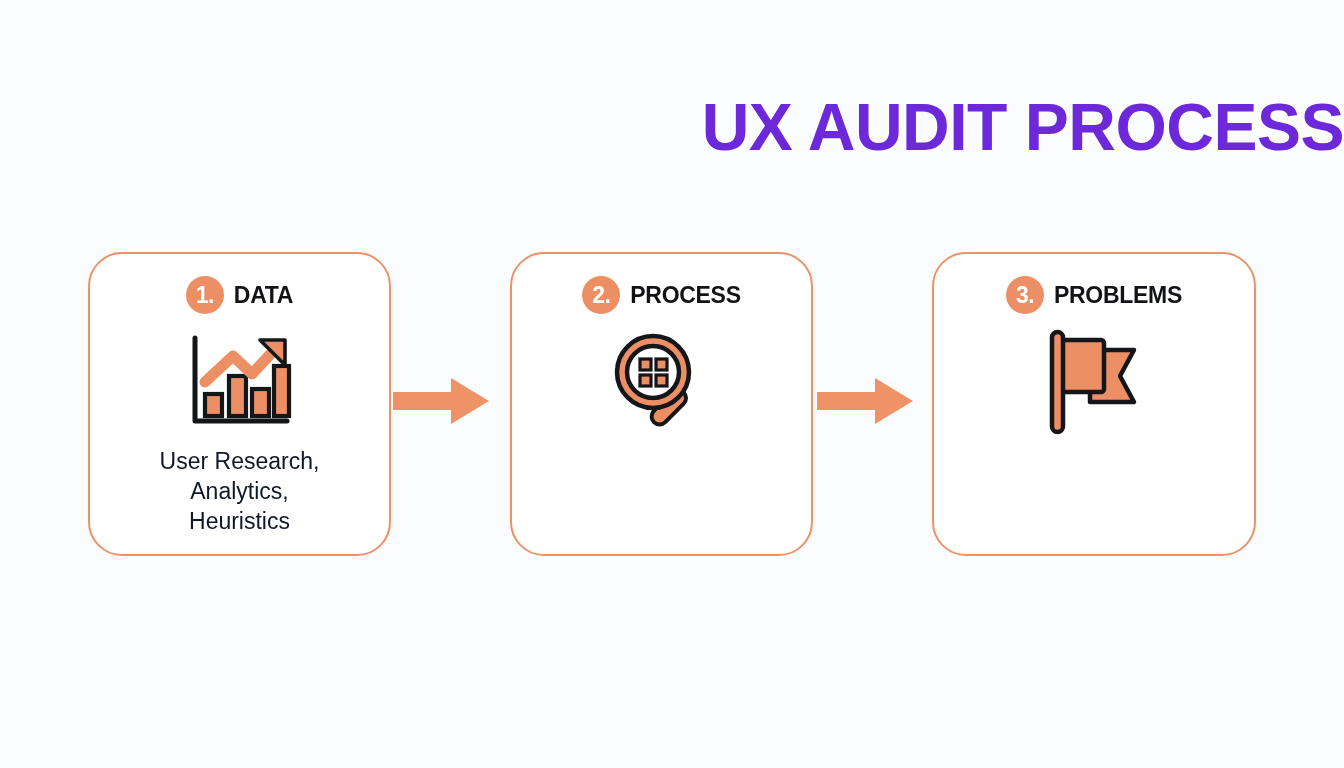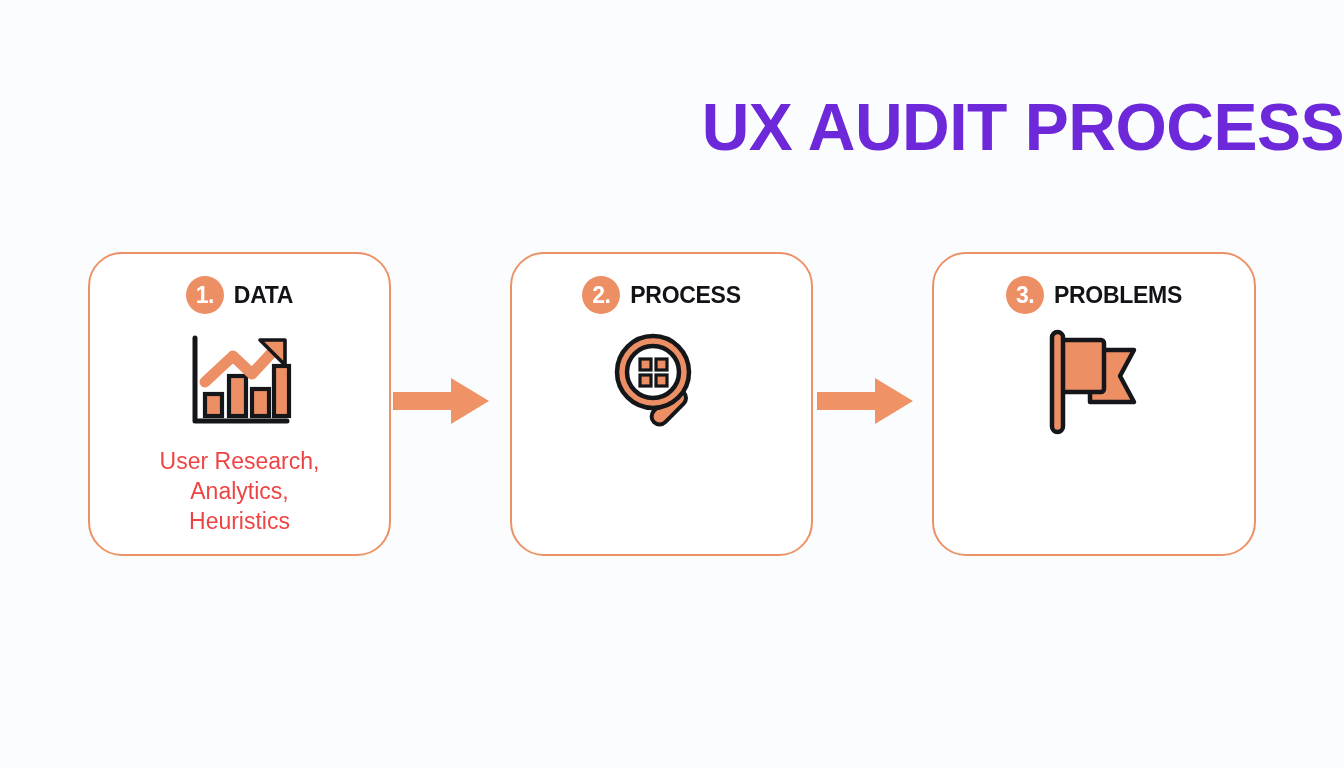--- a/index.html
+++ b/index.html
@@ -101,21 +101,21 @@
     align-items: center;
     justify-content: center;
   }
 
   
   .card-body {
     margin-top: 10px;
     text-align: center;
     font-size: 23px;
     line-height: 30px;
-    color: #ef4444;
+    color: #0f172a;
     font-weight: 400;
     padding: 0 10px;
     white-space: pre-line;
   }
 
   
   .flow-arrow {
     position: absolute;
     top: 378px;
     width: 96px;

